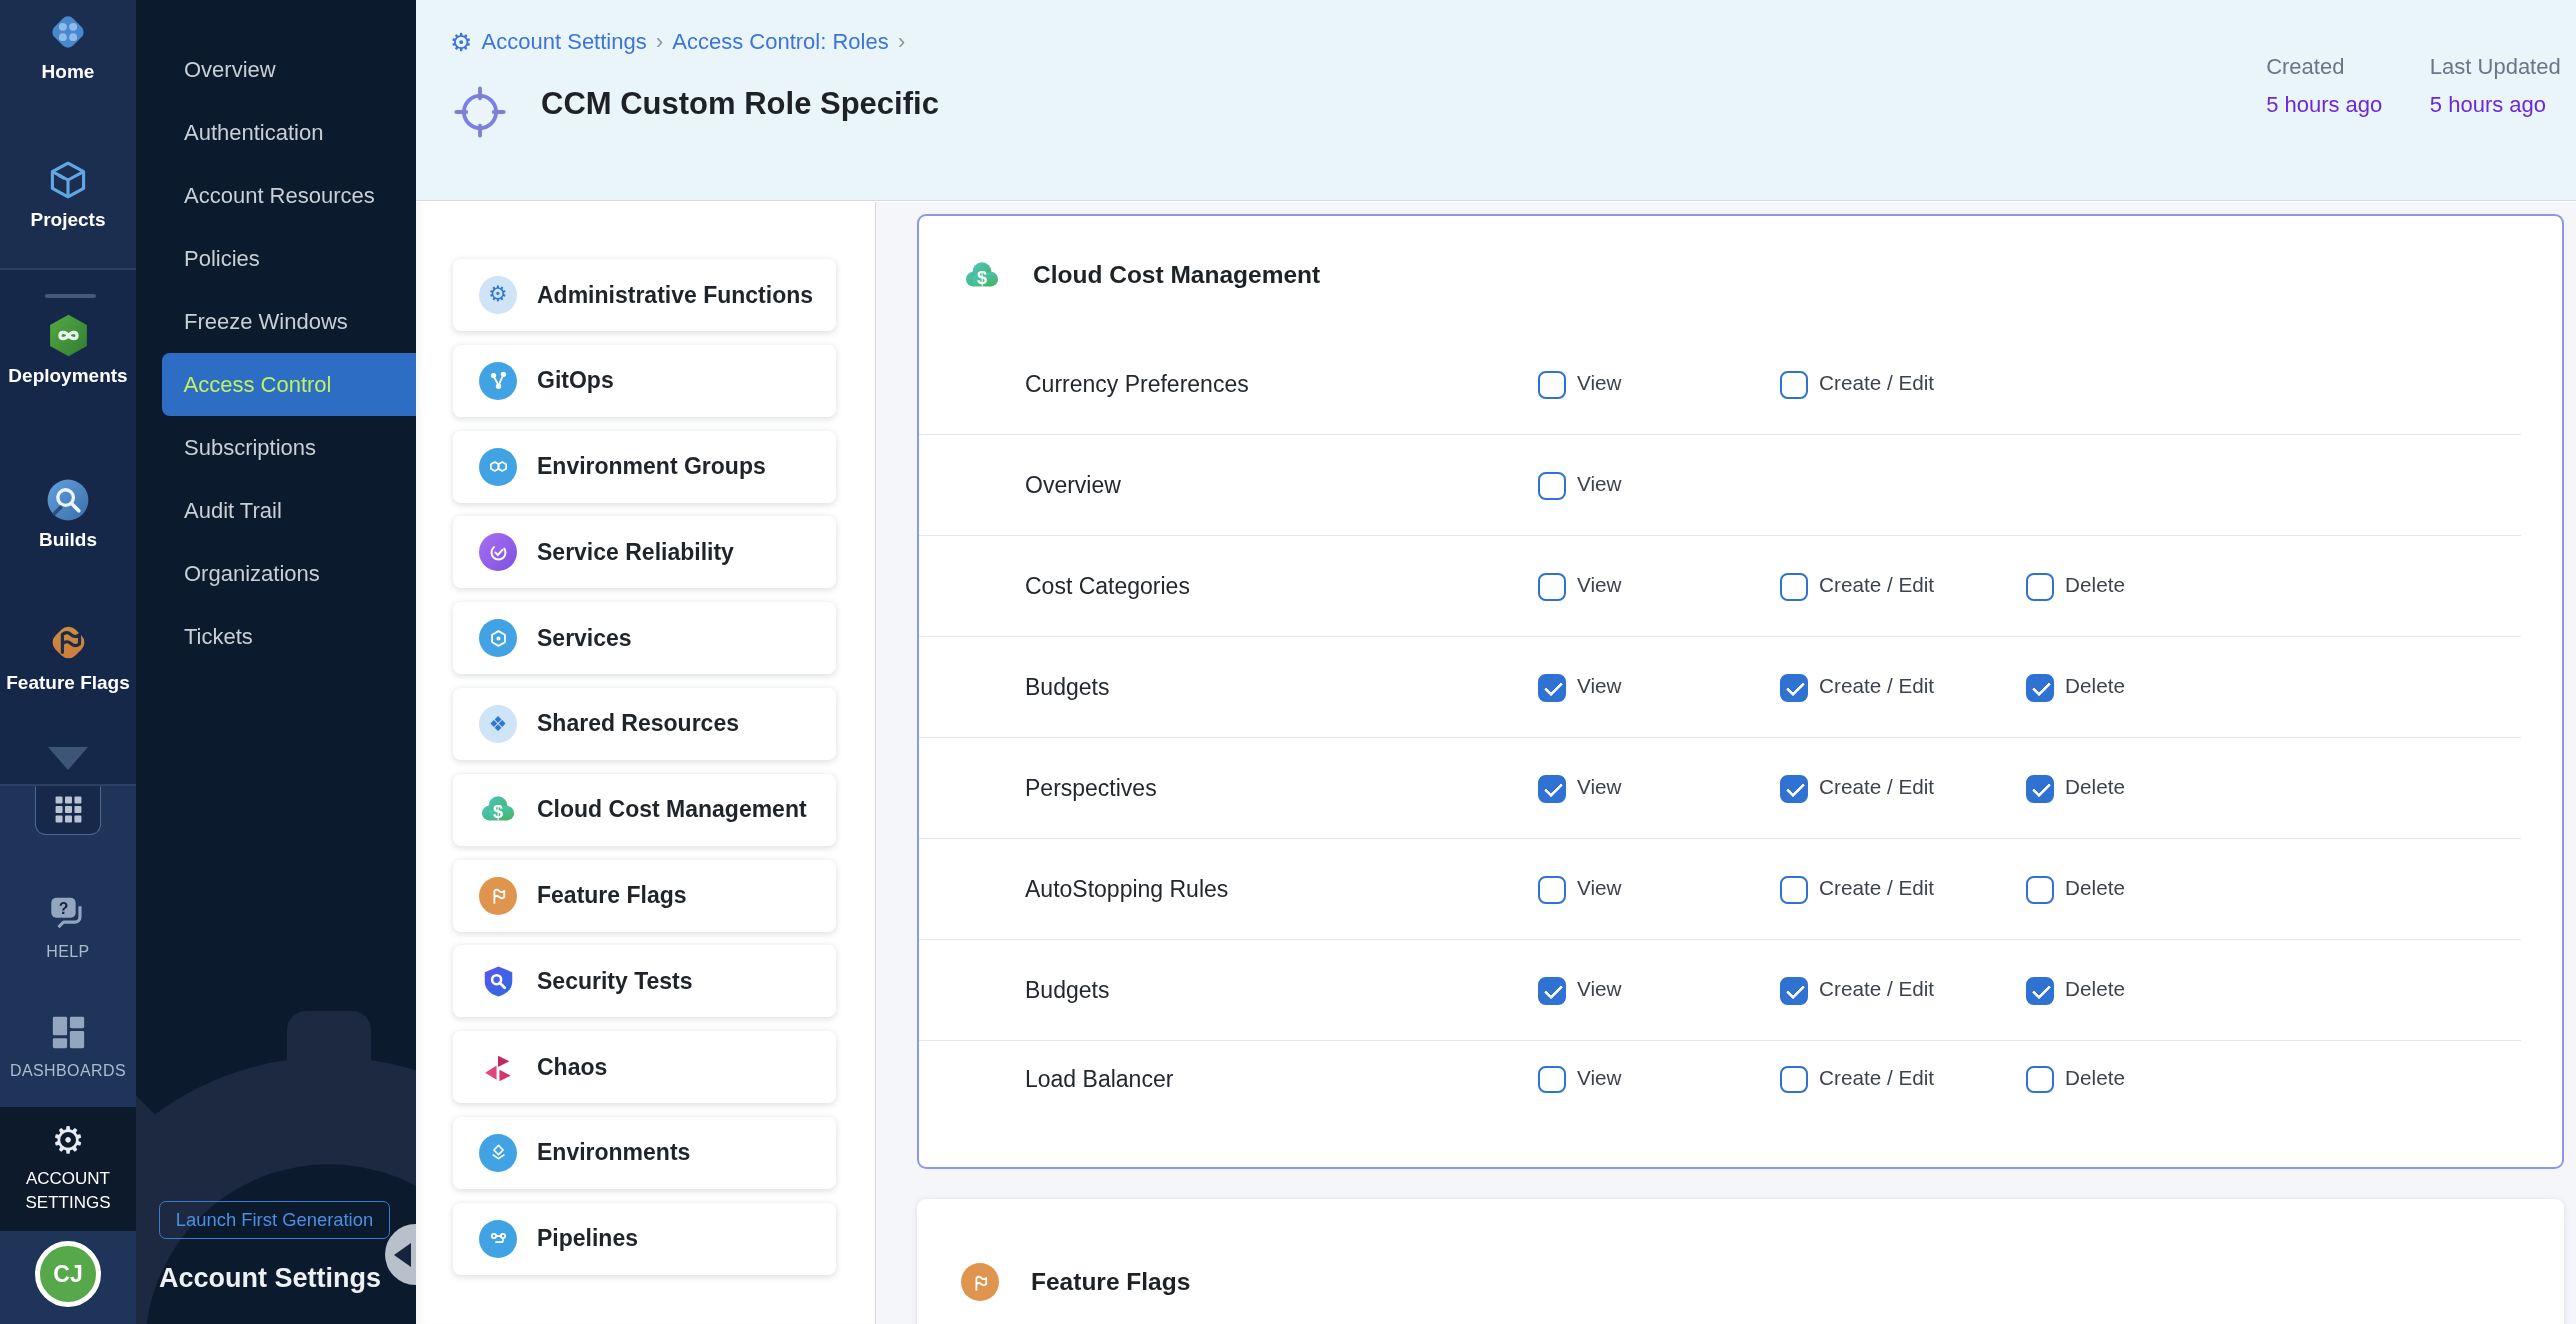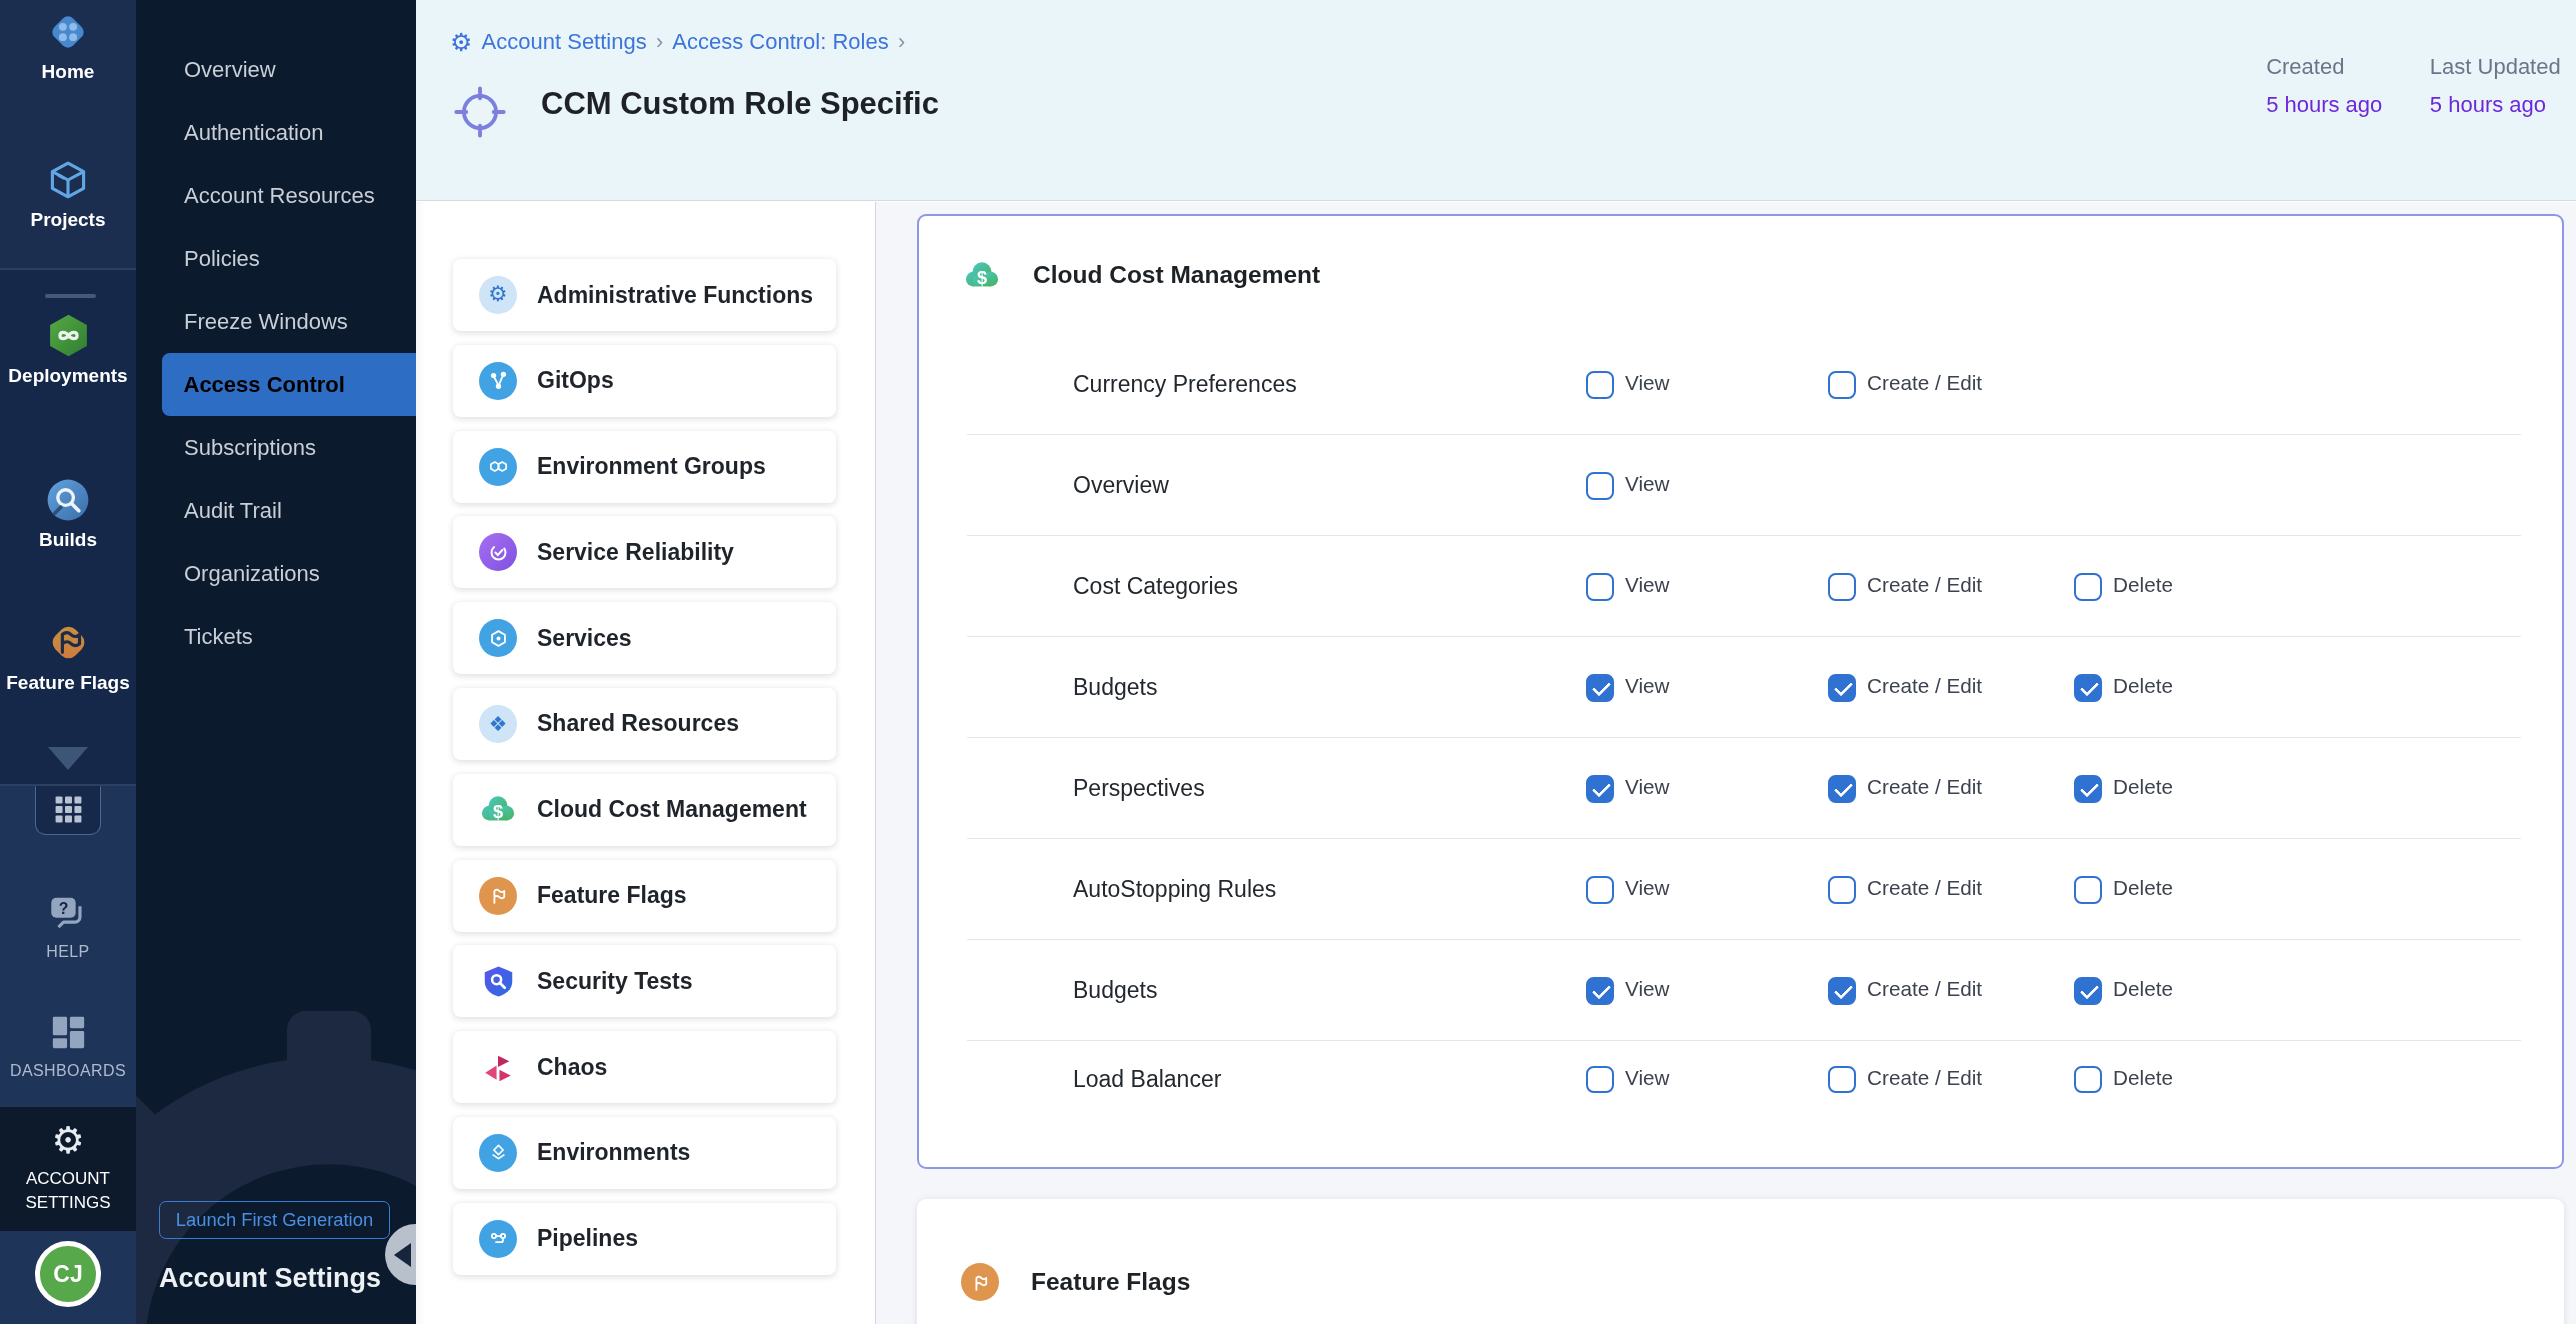--- a/index.html
+++ b/index.html
@@ -21,21 +21,21 @@
   .grid-btn { position:absolute; left:35px; top:786px; width:66px; height:49px; border:1.5px solid #4d6790; border-top-color:transparent; border-radius:0 0 10.7px 10.7px; background:#16294a; display:flex; align-items:center; justify-content:center; }
   .acct-block { position:absolute; left:0; top:1107px; width:136px; height:124px; background:#0c1a2c; display:flex; flex-direction:column; align-items:center; justify-content:center; }
   .acct-block .gear-glyph { font-size:37px; color:#e6ebf2; line-height:1; }
   .acct-label { margin-top:7.7px; color:#fff; font-size:17px; text-align:center; line-height:1.45; }
   .avatar { position:absolute; left:35px; top:1241px; width:66px; height:66px; border-radius:50%; background:var(--avatar_green,#57a84b); border:5.4px solid #fff; display:flex; align-items:center; justify-content:center; color:#fff; font-size:23px; font-weight:700; }
 
   
   .sidebar { position:absolute; left:136px; top:0; bottom:0; width:280px; background:var(--sidebar_bg,#0c1a2d); z-index:20; overflow:hidden; }
   .menu { position:absolute; top:38px; left:0; width:100%; }
   .menu-item { height:63px; display:flex; align-items:center; padding-left:48px; font-size:22px; color:#c9cfd6; cursor:pointer; position:relative; }
-  .menu-item.active { background:var(--menu_selected,#2e6dc4); color:#000000; font-weight:700; margin-left:26px; padding-left:21.5px; border-radius:7.7px 0 0 7.7px;text-align:center; }
+  .menu-item.active { background:var(--menu_selected,#2e6dc4); color:#bef264; font-weight:400; margin-left:26px; padding-left:21.5px; border-radius:7.7px 0 0 7.7px;text-align:center; }
   .watermark-gear { position:absolute; pointer-events:none; }
   .launch-btn { position:absolute; left:23px; top:1201px; width:231px; height:38px; border:1.5px solid #3a7bd5; border-radius:6.9px; background:transparent; color:#4a90e2; font-size:18.4px; display:flex; align-items:center; justify-content:center; cursor:pointer; font-family:inherit; }
   .sidebar-title { position:absolute; left:23px; top:1263px; color:#eef1f4; font-size:27px; font-weight:700; }
   .collapse-tab { position:absolute; right:0; top:1224px; width:31px; height:61px; background:#b7c0cb; border-radius:31px 0 0 31px; display:flex; align-items:center; justify-content:center; cursor:pointer; }
   .collapse-tri { width:0; height:0; border-top:12.3px solid transparent; border-bottom:12.3px solid transparent; border-right:17px solid #16243c; margin-left:3.1px; }
 
   
   .main { position:absolute; left:416px; top:0; right:0; bottom:0; background:#fff; }
   .page-header { position:absolute; left:0; top:0; right:0; height:201px; background:var(--header_bg,#eaf5fa); border-bottom:1.5px solid #d7dae2; }
   .breadcrumb { position:absolute; left:34px; top:29px; display:flex; align-items:center; gap:9.2px; font-size:22px; }
@@ -62,21 +62,21 @@
   .glyph-txt { font-size:23px; line-height:1; }
 
   .right-panel { flex:1; background:var(--panel_bg,#f4f6fa); position:relative; overflow:hidden; }
   .perm-card { position:absolute; left:41px; width:1647px; background:#fff; border-radius:9.2px; }
   .perm-card.selected { top:12.3px; height:955px; border:2.3px solid var(--card_border_purple,#8d96e8); }
   .perm-card.next { top:997px; height:322px; box-shadow:0 1.5px 6.1px rgba(40,50,70,0.12); }
   .card-header { height:118px; display:flex; align-items:center; padding-left:44px; }
   .perm-card.next .card-header { height:143px; padding-top:23px; }
   .card-title { margin-left:32px; font-size:24.5px; font-weight:700; color:#1d2226; }
   .perm-rows {}
-  .perm-row { display:grid; grid-template-columns:513px 242px 246px 1fr; align-items:center; height:101px; padding-left:106px; position:relative;margin-left:48px; }
+  .perm-row { display:grid; grid-template-columns:513px 242px 246px 1fr; align-items:center; height:101px; padding-left:106px; position:relative; }
   .perm-row:last-child { height:135px; align-items:start; padding-top:24.5px; }
   .perm-row:not(:last-child)::after { content:''; position:absolute; left:0; right:41px; bottom:0; height:1.5px; background:#e4e6ee; }
   .perm-label { font-size:23px; font-weight:500; color:#23282e; }
   .opt { display:flex; align-items:flex-start; gap:11.5px; cursor:pointer; }
   .cb { width:27.6px; height:27.6px; border-radius:7.7px; border:2.3px solid var(--accent_blue,#2f72d2); background:#fff; flex:none; position:relative; }
   .cb.checked { background:var(--accent_blue,#2f72d2); border-color:var(--accent_blue,#2f72d2); }
   .cb.checked::after { content:''; position:absolute; left:5.4px; top:6.1px; width:13.8px; height:6.9px; border-left:3.8px solid #fff; border-bottom:3.8px solid #fff; transform:rotate(-45deg); border-radius:0.8px; }
   .opt-label { font-size:20.7px; color:#3d434e; }
 </style>
 </head>

